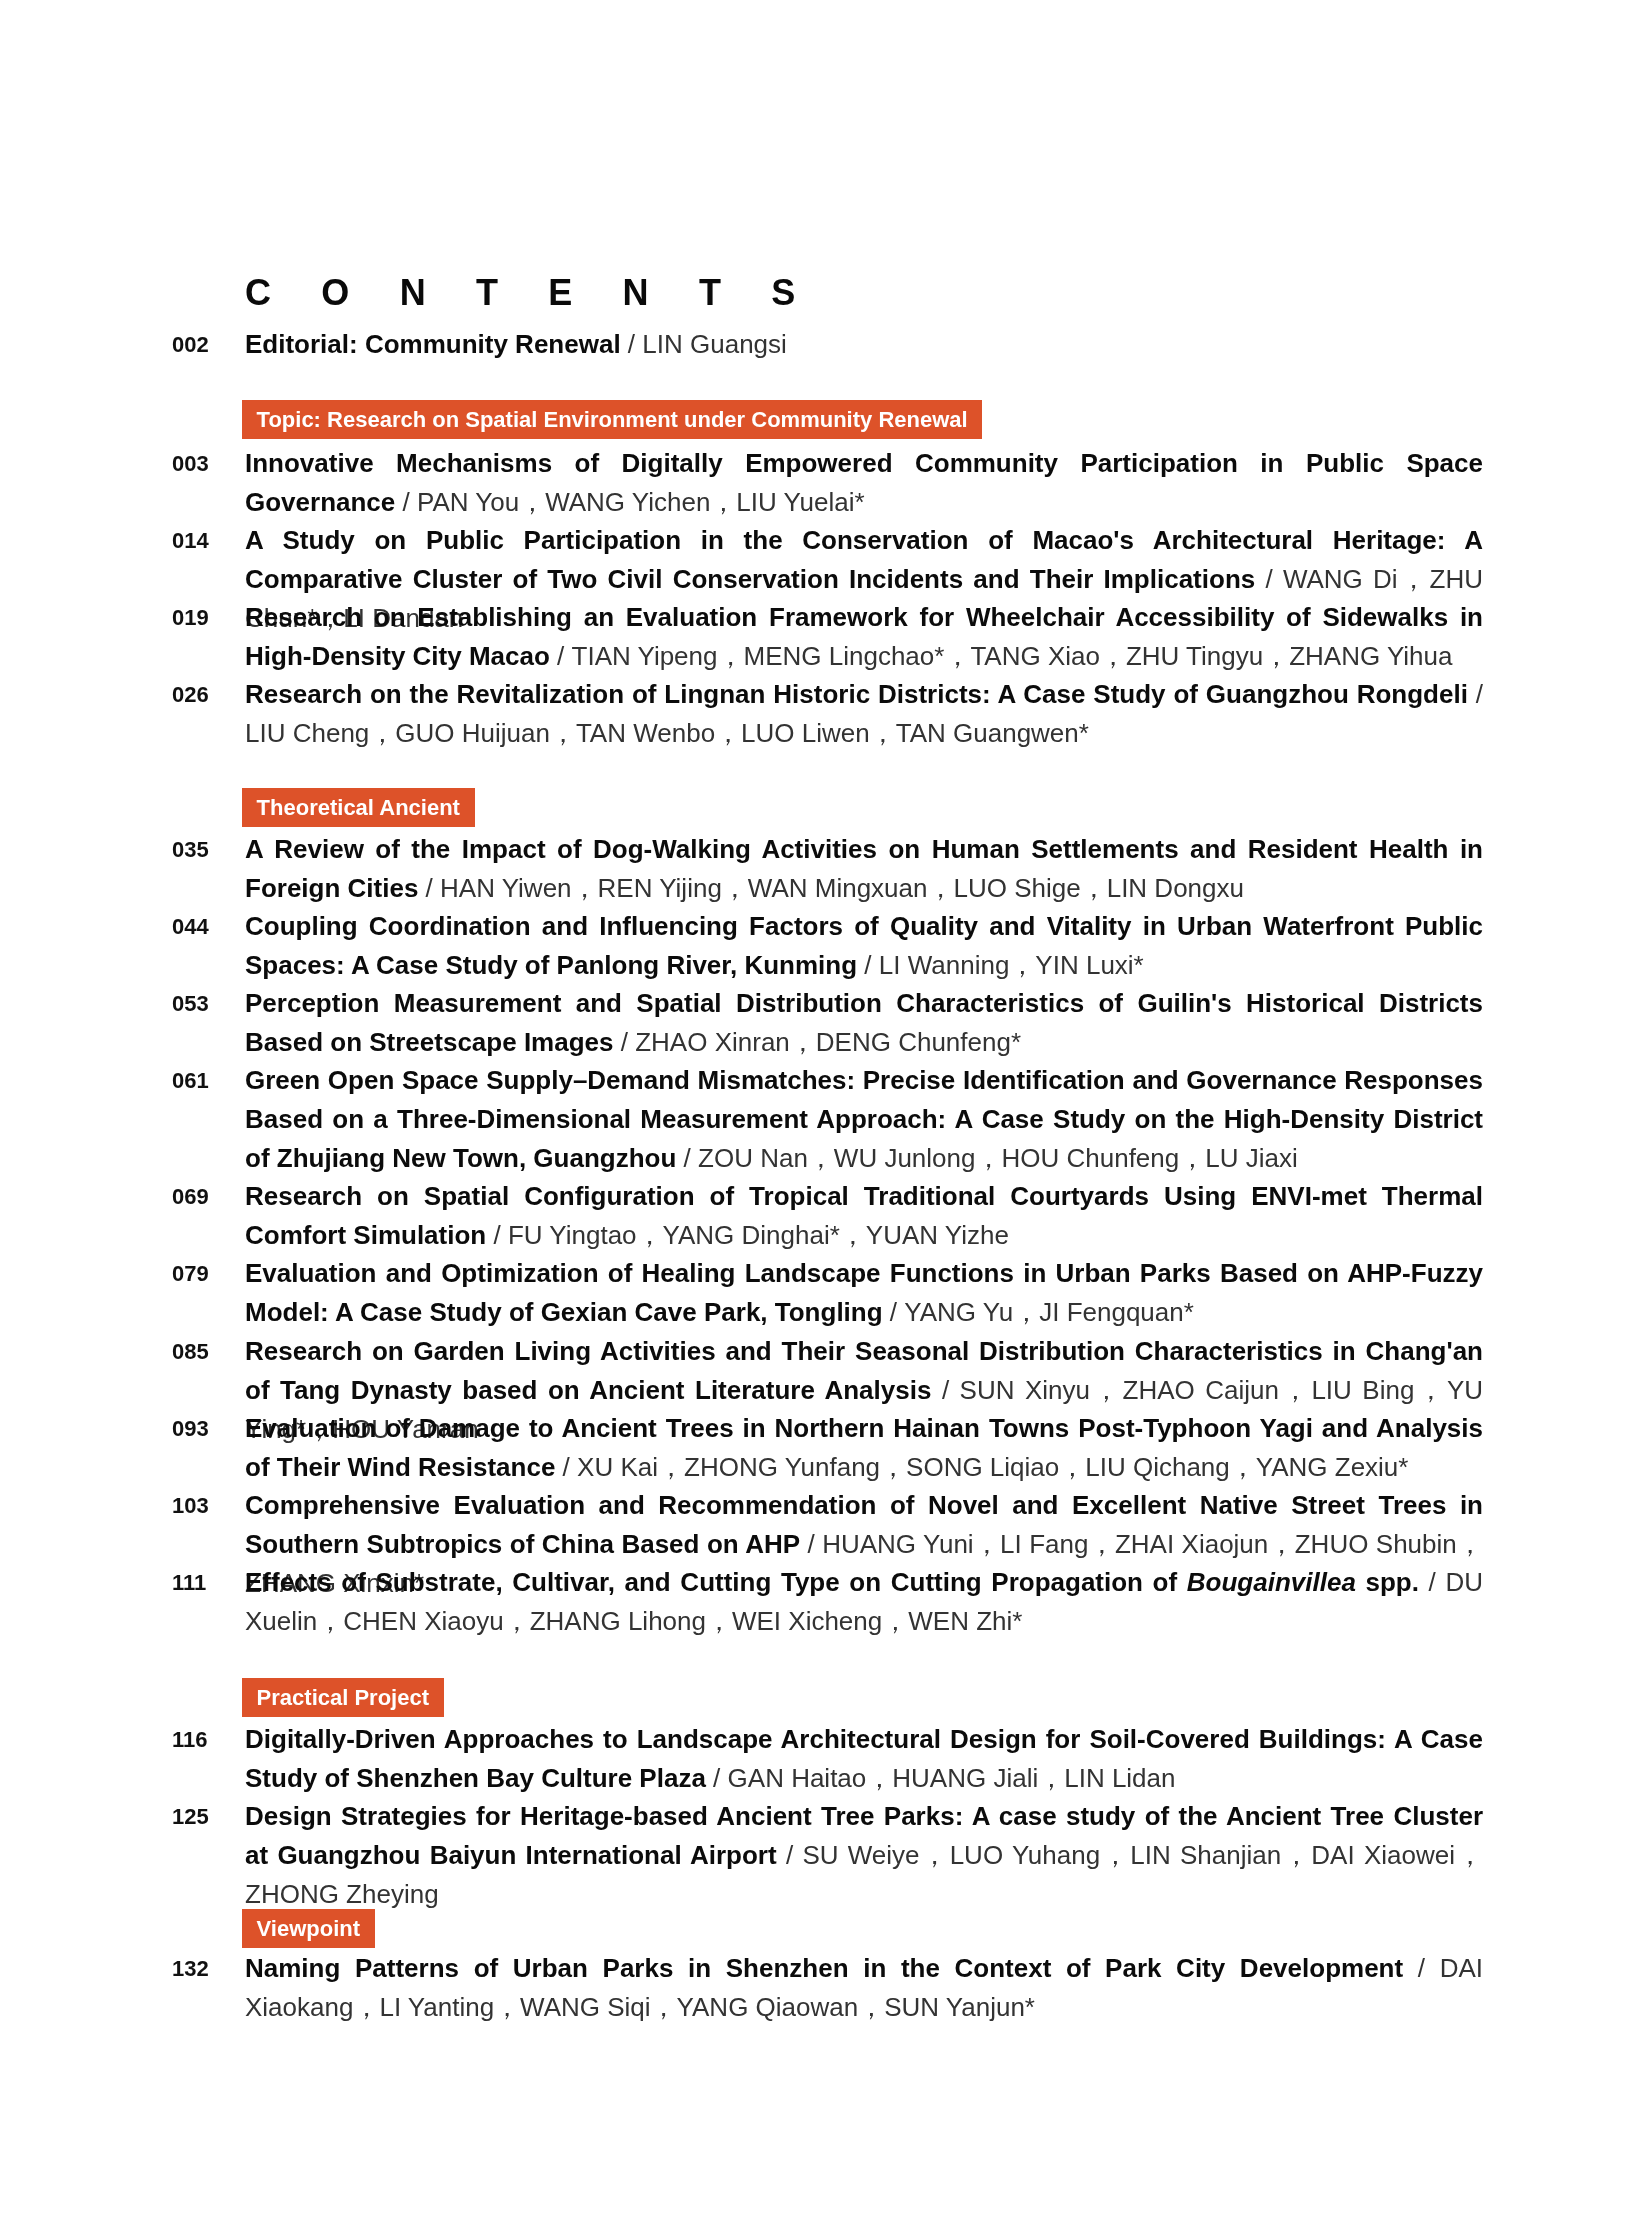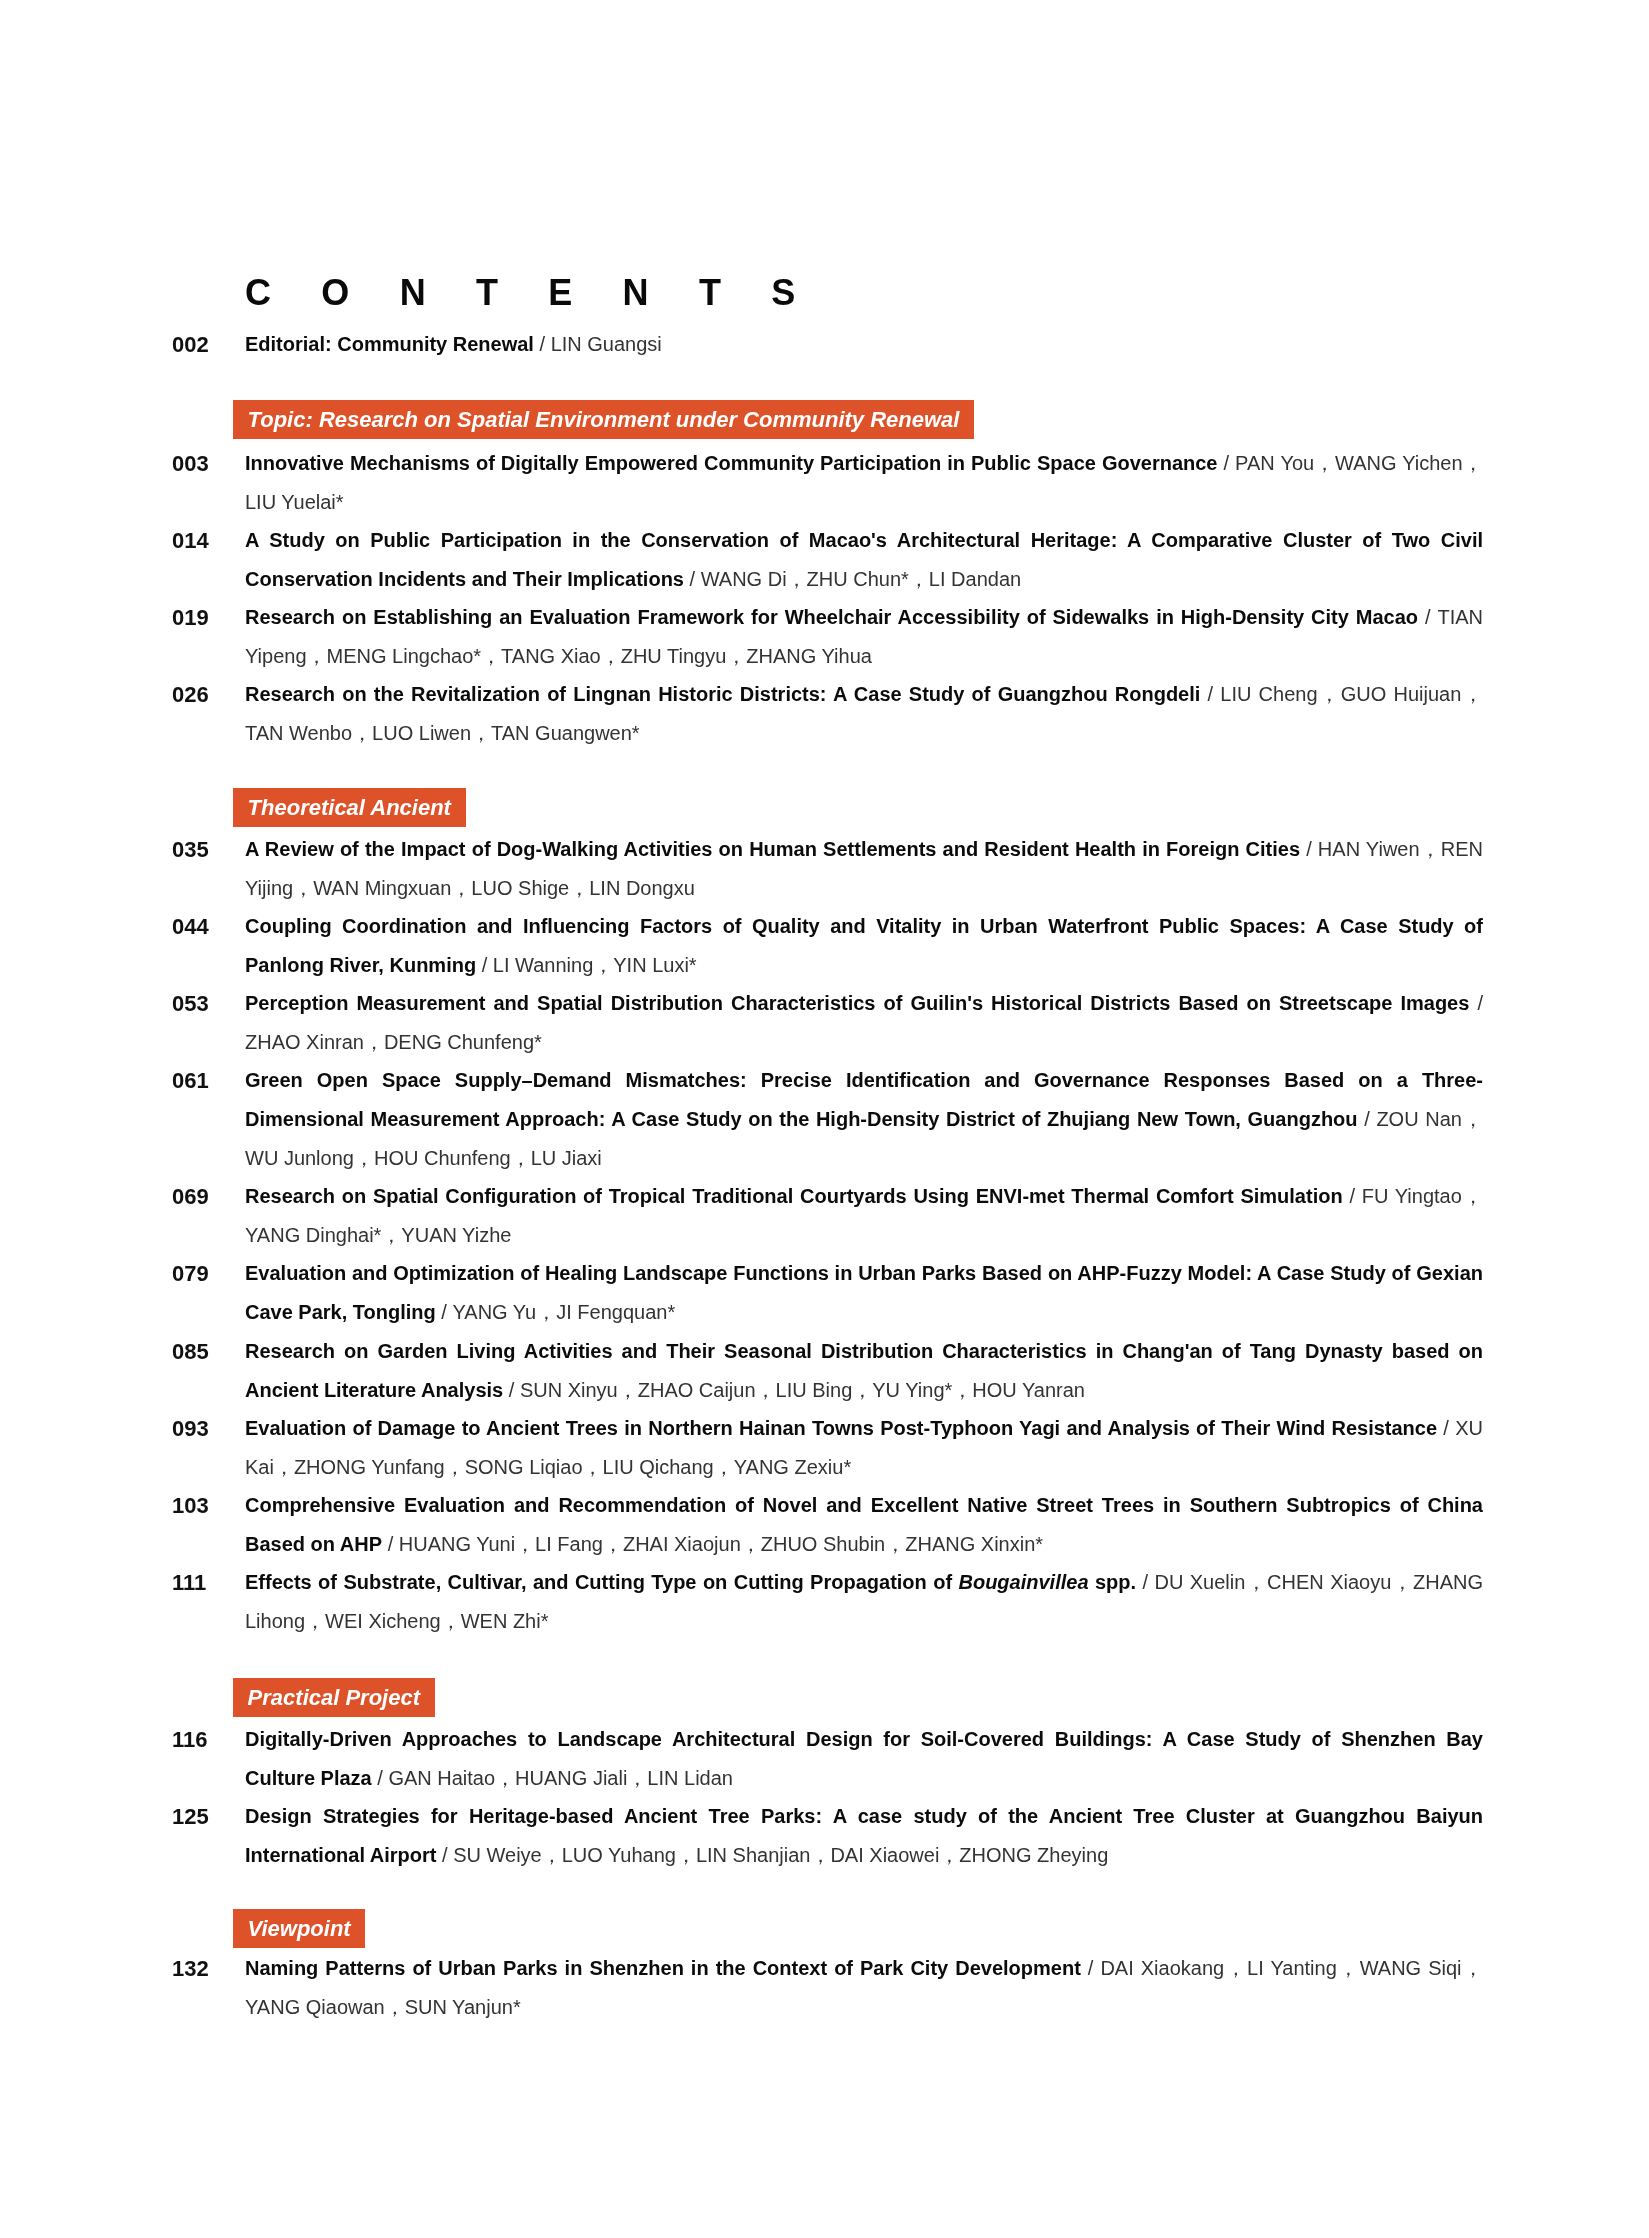--- a/index.html
+++ b/index.html
@@ -4,27 +4,27 @@
 <style>
   html, body { margin: 0; padding: 0; background: #ffffff; }
   body { width: 1649px; height: 2239px; position: relative; overflow: hidden;
          font-family: "Liberation Sans", "DejaVu Sans", sans-serif; color: #111; }
   .page { position: absolute; left: 0; top: 0; width: 1649px; height: 2239px; }
   .toc-title { position: absolute; left: 245px; top: 269px; font-size: 36px; font-weight: 700;
                letter-spacing: 0.56em; line-height: 47px; color: #0a0a0a; }
   .entry { position: absolute; left: 0; width: 1649px; }
   .entry .num { position: absolute; left: 172px; top: 0; font-size: 22px; font-weight: 700;
                 line-height: 39px; color: #111; text-align: right; }
-  .entry .body { position: absolute; left: 245px; width: 1238px; top: 0; font-size: 20px;
+  .entry .body { position: absolute; left: 245px; width: 1238px; top: 0; font-size: 26px;
                  line-height: 39px; text-align: justify; text-align-last: left; }
   .entry .title { font-weight: 700; color: #0b0b0b; }
   .entry .title i { font-style: italic; }
   .entry .sep, .entry .authors { font-weight: 300; color: #333; }
-  .banner { position: absolute; left: 233px; height: 39px; background: #DD5229; color: #fff;
-            font-size: 22px; font-weight: 700; line-height: 39px; padding: 0 14.6px; white-space: nowrap; font-style: italic; }
+  .banner { position: absolute; left: 242px; height: 39px; background: #DD5229; color: #fff;
+            font-size: 22px; font-weight: 700; line-height: 39px; padding: 0 14.6px; white-space: nowrap; }
 </style>
 </head>
 <body>
 
 <div class="page">
   <div class="toc-title">C O N T E N T S</div>
 
   <div class="entry" style="top:325px">
     <span class="num">002</span>
     <div class="body">

